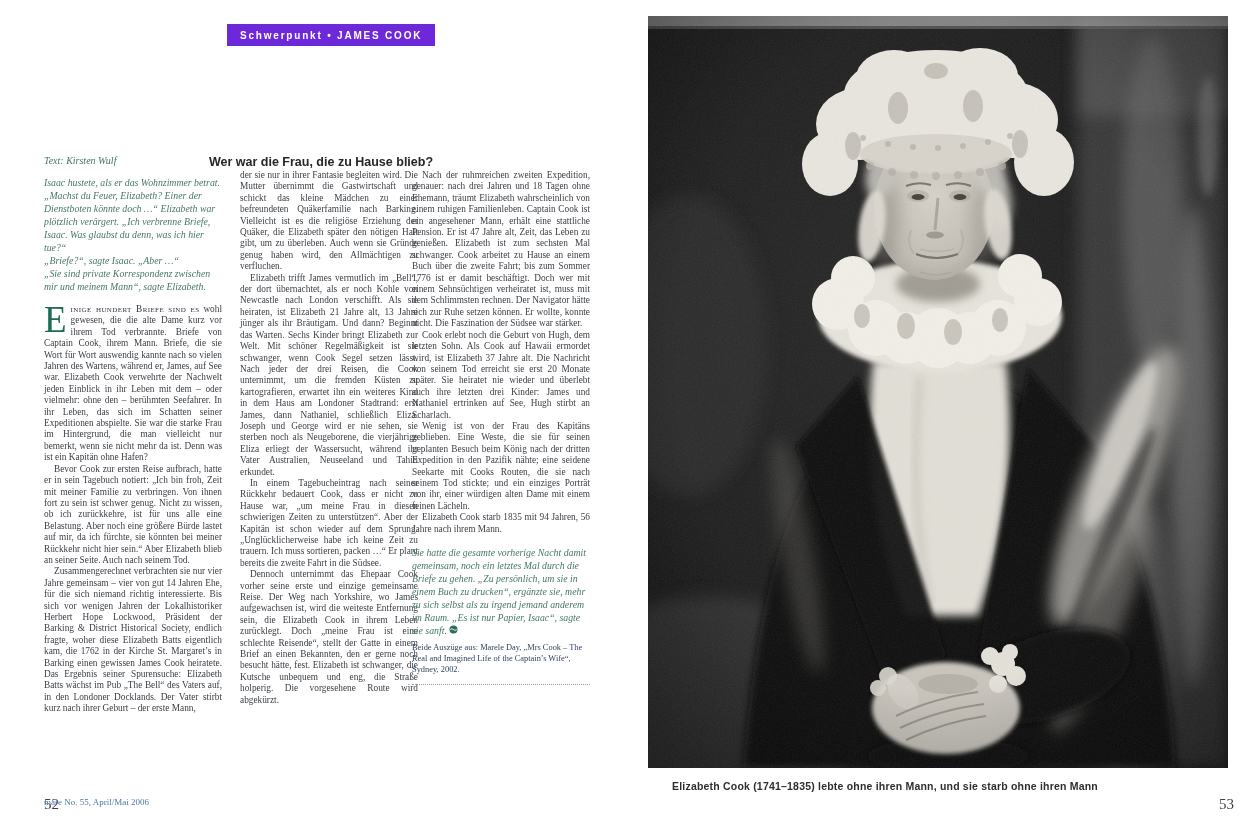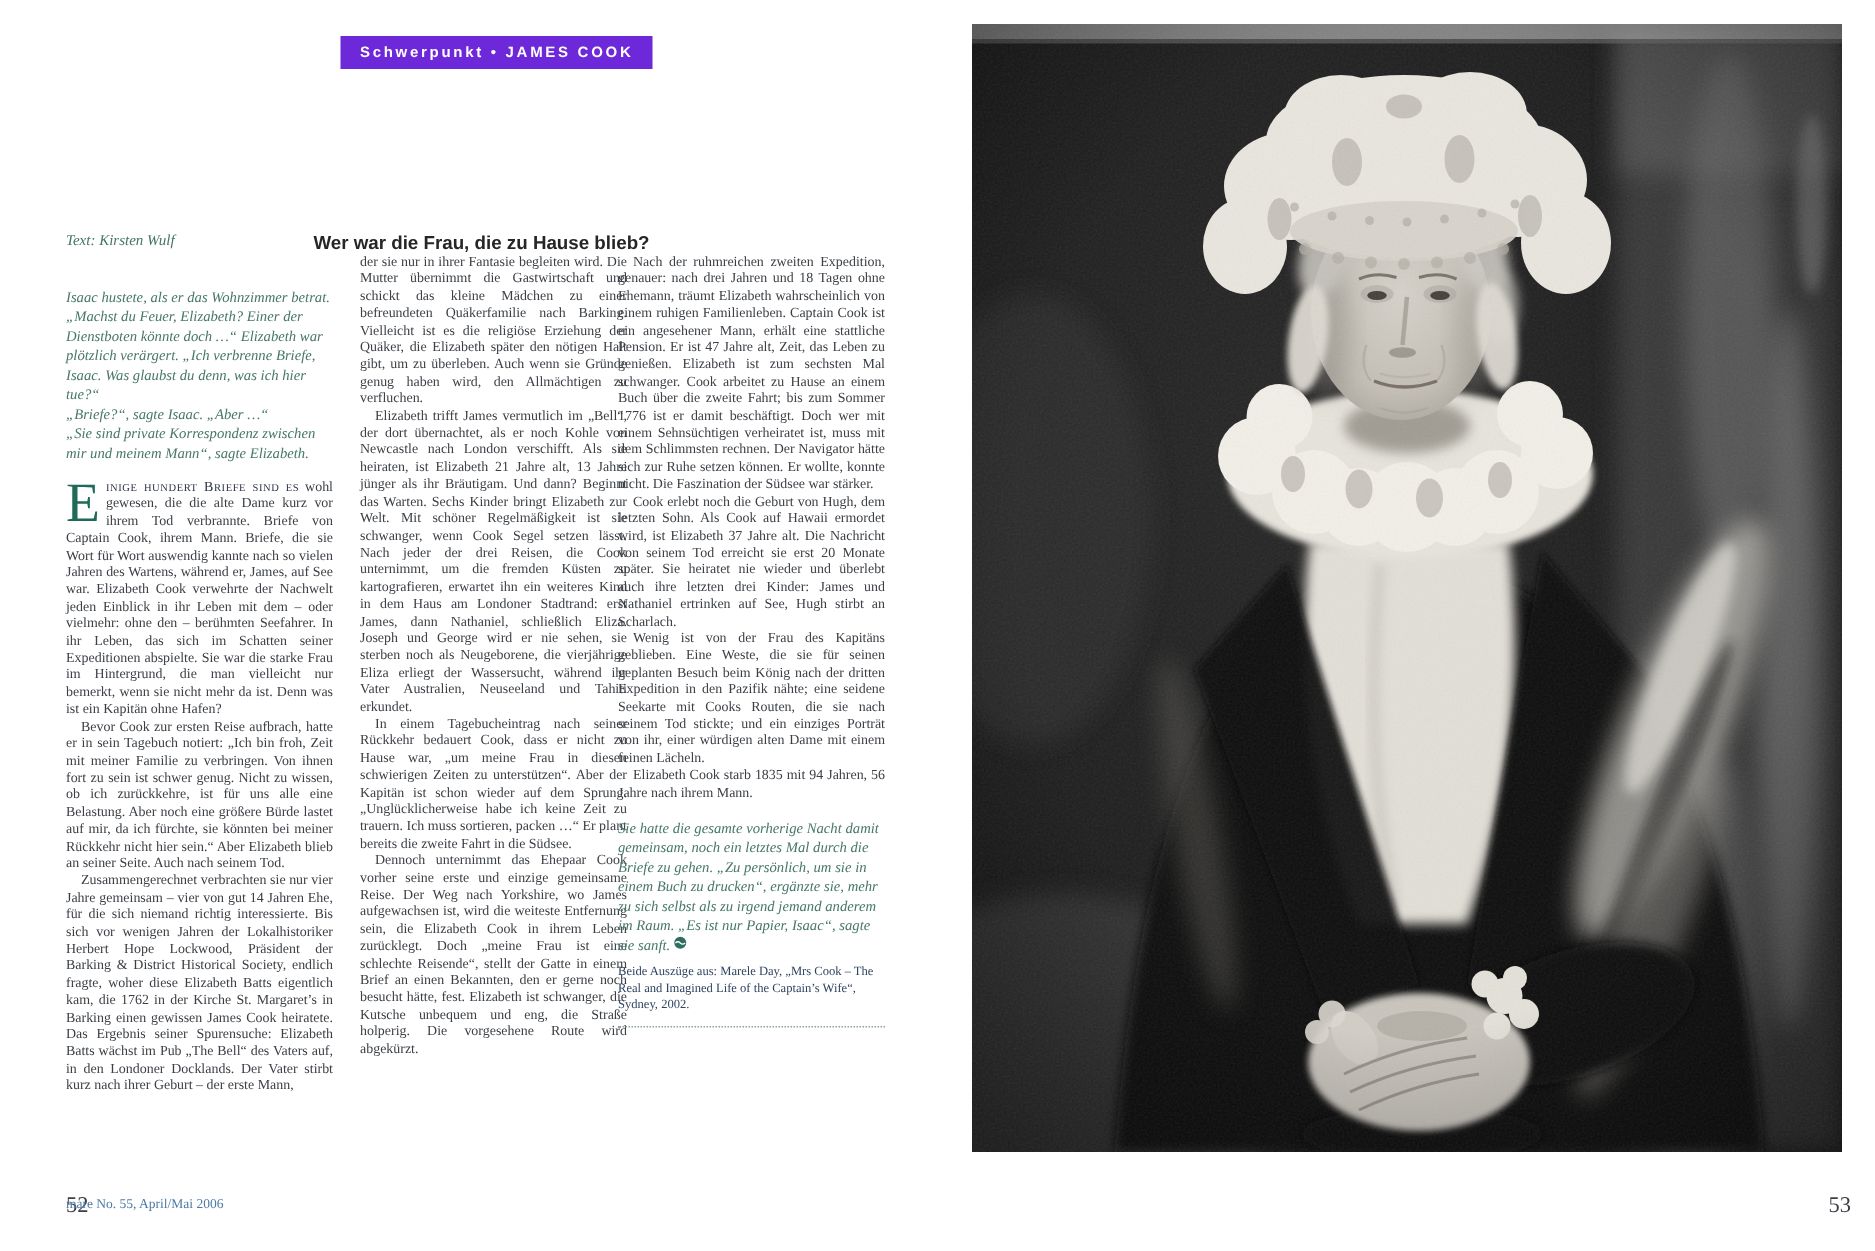--- a/index.html
+++ b/index.html
@@ -11,21 +11,21 @@
           letter-spacing:1.8px;padding:6px 13px 5px;}
   .title{position:absolute;left:44px;top:82px;width:554px;text-align:center;
          font-family:"Liberation Serif",serif;font-variant:small-caps;font-weight:500;
          font-size:31px;letter-spacing:2px;color:#1d2433;}
   .subtitle{position:absolute;left:44px;top:123px;width:554px;text-align:center;
             font-family:"Liberation Sans",sans-serif;font-weight:bold;font-size:12.5px;
             line-height:15px;color:#262626;margin-top:32px;}
   .byline{position:absolute;left:44px;top:155px;font-style:italic;font-size:10px;color:#44756a;}
   .col{position:absolute;width:178px;font-size:9.3px;line-height:11.4px;color:#3c4046;
        text-align:justify;}
-  .col1{left:44px;top:176px;margin-top:16px;}
+  .col1{left:44px;top:176px;}
   .col2{left:240px;top:170px;}
   .col3{left:412px;top:170px;}
   .col p{margin:0;}
   .col p.indent{text-indent:10px;}
   .intro{font-style:italic;color:#47776b;font-size:9.8px;line-height:13px;margin-bottom:11px;
          text-align:left;}
   .dropcap{float:left;font-size:37px;line-height:29px;padding:1px 4px 0 0;color:#1e6b59;
            font-weight:500;}
   .sc{font-variant:small-caps;letter-spacing:.4px;color:#2c3347;}
   .outro{font-style:italic;color:#47776b;font-size:9.8px;line-height:13px;margin-top:11px;
@@ -270,15 +270,16 @@
       <g fill="#dcd8d0" opacity="0.9">
         <circle cx="240" cy="660" r="9"></circle>
           <circle cx="230" cy="672" r="8"></circle>
       </g>
 
       <rect width="580" height="752" fill="url(#vignG)"></rect>
       <rect width="580" height="752" filter="url(#grain)"></rect>
     </svg>
   </figure>
 
+  <div class="caption">Elizabeth Cook (1741–1835) lebte ohne ihren Mann, und sie starb ohne ihren Mann</div>
   <div class="pagenum pagenum-right">53</div>
 
 </div>
 
 </body></html>

